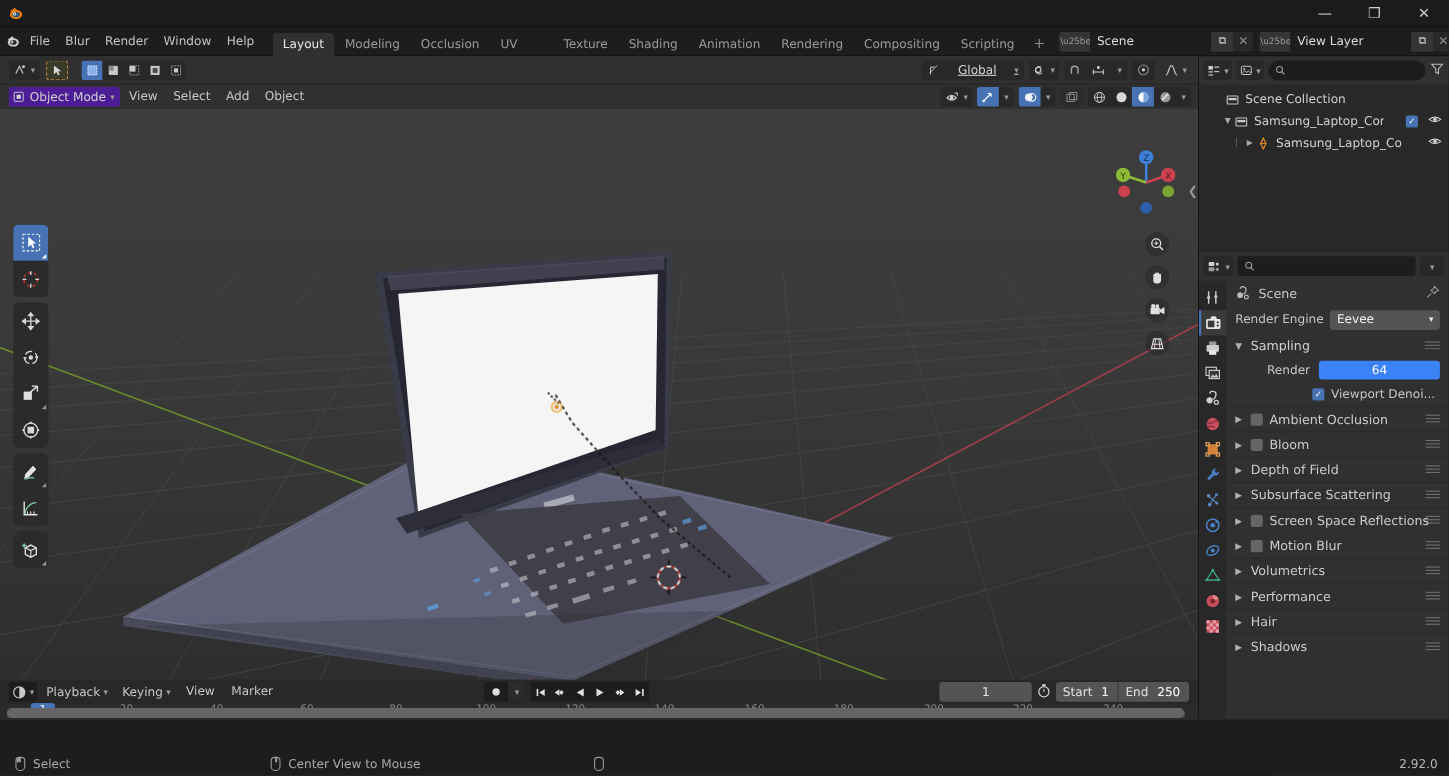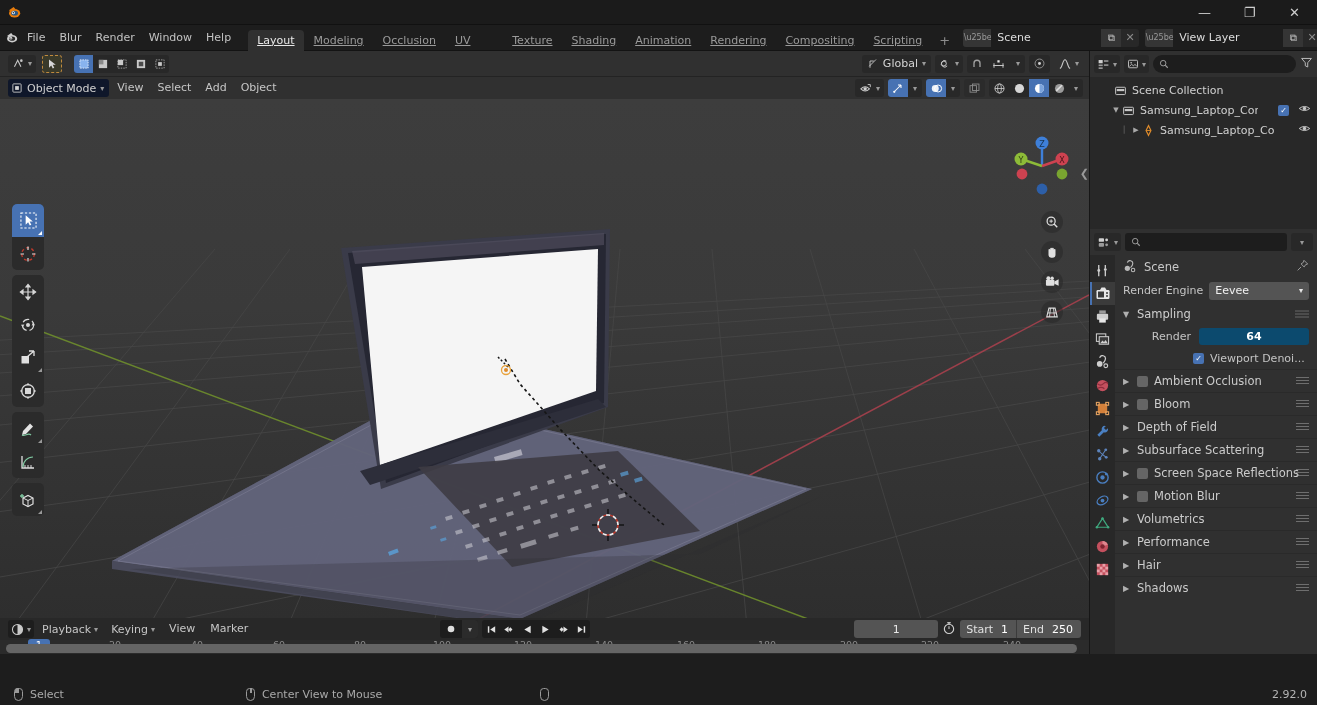--- a/index.html
+++ b/index.html
@@ -38,21 +38,21 @@
     position: relative; border-bottom: 1px solid #131313;
   }
   .topbar .b-icon { width: 22px; display:flex; align-items:center; justify-content:center; margin-left:5px;}
   .menu-item {
     padding: 0 7px; height: 20px; line-height: 20px;
     font-size: 11px; color: #c3c3c3; border-radius: 3px; cursor: default;
   }
   .ws-tabs { display: flex; align-items: flex-end; height: 26px; margin-left: 10px; }
   .ws-tab {
     padding: 0 9px; height: 21px; line-height: 21px; font-size: 11px;
-    color: #9a9a9a; border-radius: 4px 4px 0 0; margin-right: 1px; text-decoration: underline;
+    color: #9a9a9a; border-radius: 4px 4px 0 0; margin-right: 1px;
   }
   .ws-tab.active { background: #303030; color: #e8e8e8; }
   .ws-add { padding: 0 7px; color: #8d8d8d; font-size: 13px; line-height:21px;}
 
   .scene-block { display: flex; align-items: center; margin-left: 6px; }
   .id-widget {
     display: flex; align-items: center; height: 18px; background: #282828;
     border-radius: 3px; overflow: hidden;
   }
   .id-widget .id-ico {
@@ -87,21 +87,21 @@
     height: 18px; display: flex; align-items: center; justify-content: center;
     background: #282828; border-radius: 3px; color: #c8c8c8; padding: 0 4px;
   }
   .hdr-grp { display:flex; align-items:center; background:#282828; border-radius:3px; height:18px; overflow:hidden;}
   .hdr-grp .cell { width:20px; height:18px; display:flex;align-items:center;justify-content:center;}
   .hdr-grp .cell.on { background:#4772b3; }
   .sel-grp { display:flex; background:#282828; border-radius:3px; height:18px; overflow:hidden; margin-left:6px;}
   .sel-grp .cell { width:19px; height:18px; display:flex;align-items:center;justify-content:center;}
   .sel-grp .cell.on { background:#4772b3; }
   .mode-sel {
-    display:flex; align-items:center; height:18px; background:#0f172a; border-radius:3px;
+    display:flex; align-items:center; height:18px; background:#4c1d95; border-radius:3px;
     padding:0 5px 0 3px; gap:4px; color:#d0d0d0; font-size:11px;
   }
   .chev { font-size: 8px; color: #9a9a9a; }
   .vp-menu { padding:0 6px; font-size:11px; color:#c6c6c6; height:18px; line-height:18px; border-radius:3px;}
 
   .hdr-right { position:absolute; right: 6px; display:flex; align-items:center; gap:4px; }
 
   
   .viewport {
     position: absolute; top: 48px; left: 0; right: 0; bottom: 36px;
@@ -183,22 +183,22 @@
 
   .pr-title { height:24px; display:flex; align-items:center; gap:7px; padding:0 8px; font-size:11.5px; color:#c9c9c9;}
   .pr-row { height:23px; display:flex; align-items:center; padding:0 8px 0 8px; gap:6px;}
   .pr-label { font-size:11px; color:#c4c4c4; }
   .pr-dropdown { flex:1; height:18px; background:#545454; border-radius:3px; display:flex; align-items:center;
       padding:0 6px; justify-content:space-between; font-size:11px; color:#f0f0f0;}
   .pr-panel-head { height:24px; display:flex; align-items:center; gap:6px; padding:0 8px; font-size:11.5px; color:#cfcfcf;}
   .pr-panel-head .tri { font-size:8px; color:#b0b0b0; width:8px;}
   .pr-val-row { height:21px; display:flex; align-items:center; padding:0 8px; gap:8px;}
   .pr-val-row .lbl { width:68px; text-align:right; font-size:11px; color:#c4c4c4;}
-  .pr-val-row .fld { flex:1; height:17px; background:#0c4a6e; border-radius:3px; display:flex;
-      align-items:center; justify-content:center; font-size:11px; color:#fff;font-weight:bold;}
+  .pr-val-row .fld { flex:1; height:17px; background:#3b82f6; border-radius:3px; display:flex;
+      align-items:center; justify-content:center; font-size:11px; color:#fff;}
   .pr-check-row { height:22px; display:flex; align-items:center; padding:0 8px 0 78px; gap:6px; font-size:11px; color:#c4c4c4;}
   .chkbox { width:11px;height:11px;background:#4772b3;border-radius:2px;display:flex;align-items:center;
       justify-content:center;color:#fff;font-size:8px;}
   .chkbox.off { background:#656565;}
   .acc-row { height:23px; display:flex; align-items:center; gap:6px; padding:0 8px; font-size:11.5px; color:#cbcbcb;
       border-top:1px solid #2a2a2a; position:relative;}
   .acc-row .tri { font-size:8px; color:#b0b0b0; width:8px;}
   .acc-row .dots { position:absolute; right:8px; width:13px; height:8px; opacity:0.45; }
   .acc-row .dots i { display:block; height:1px; background:#bbb; margin-bottom:2px;}
 
@@ -338,21 +338,21 @@
           <span class="cell">
             <svg width="12" height="12" viewBox="0 0 16 16">
                 <rect x="2.5" y="2.5" width="11" height="11" fill="none" stroke="#bbb" stroke-width="1" stroke-dasharray="2 1.4"></rect>
                 <rect x="5.5" y="5.5" width="5" height="5" fill="#c9c9c9"></rect>
               </svg>
           </span>
         </div>
       </div>
 
       <div class="hdr-right">
-        <div class="hdr-btn" style="gap:4px;padding:0 5px;">
+        <div class="hdr-btn" style="gap:16px;padding:0 5px;text-decoration:underline;">
           <svg width="12" height="12" viewBox="0 0 16 16">
               <path d="M4 13 L4 4 M4 4 L9 4 M3 11 L12 2" fill="none" stroke="#c8c8c8" stroke-width="1.2"></path>
             </svg>
           <span style="font-size:11px;color:#d4d4d4;">Global</span>
           <span class="chev">▾</span>
         </div>
         <div class="hdr-btn" style="gap:3px;padding:0 4px;">
           <svg width="13" height="13" viewBox="0 0 16 16">
               <circle cx="6" cy="8" r="3" fill="none" stroke="#c8c8c8" stroke-width="1.2"></circle>
               <path d="M9 5 a4 4 0 10 1 6" fill="none" stroke="#c8c8c8" stroke-width="1.2"></path>

